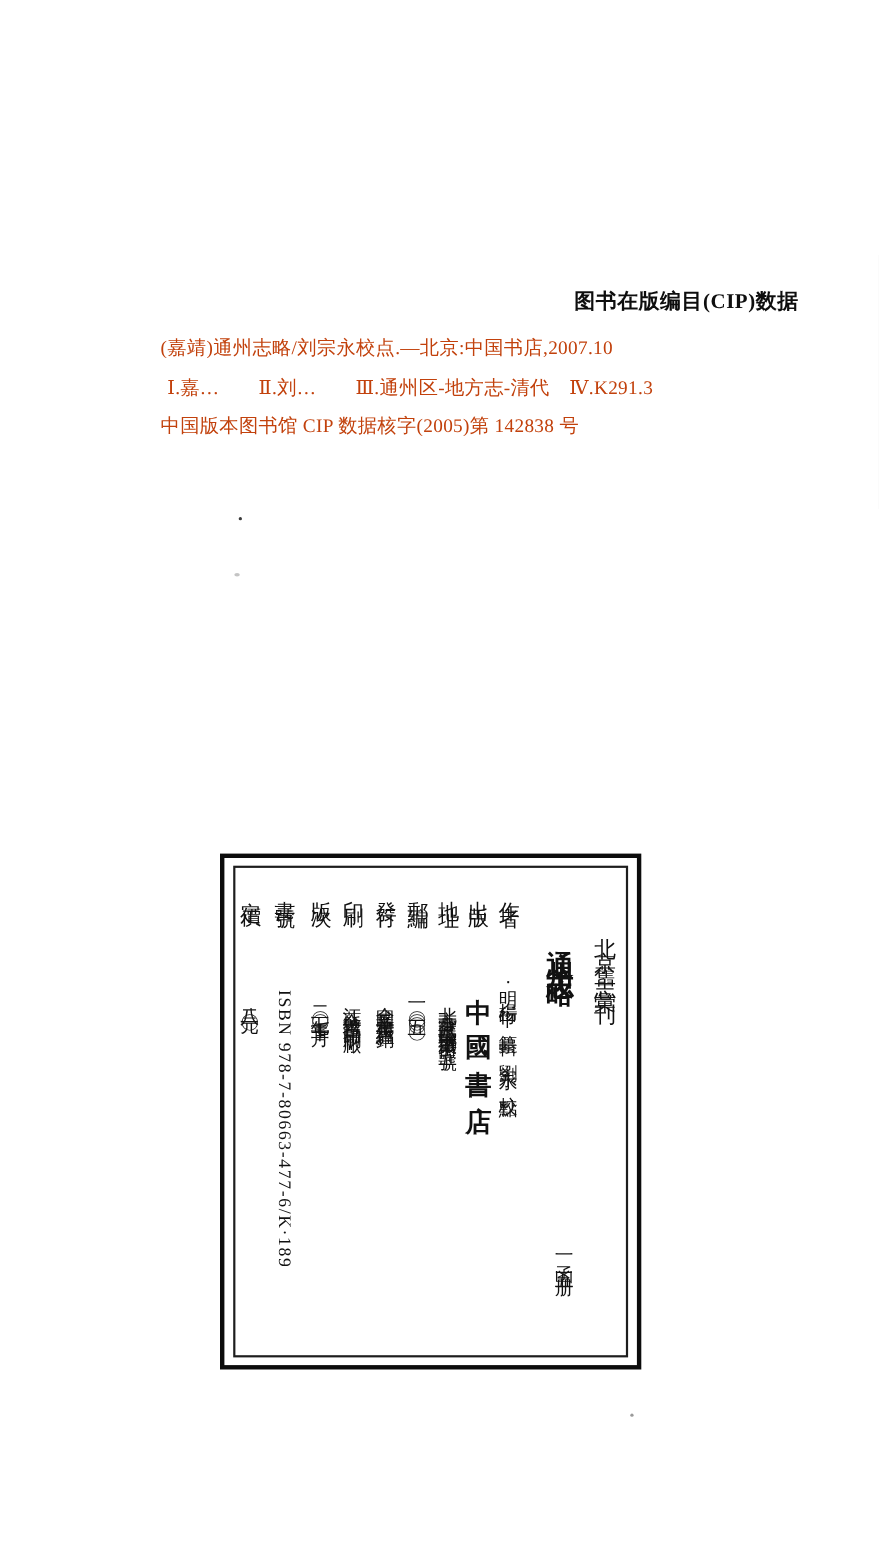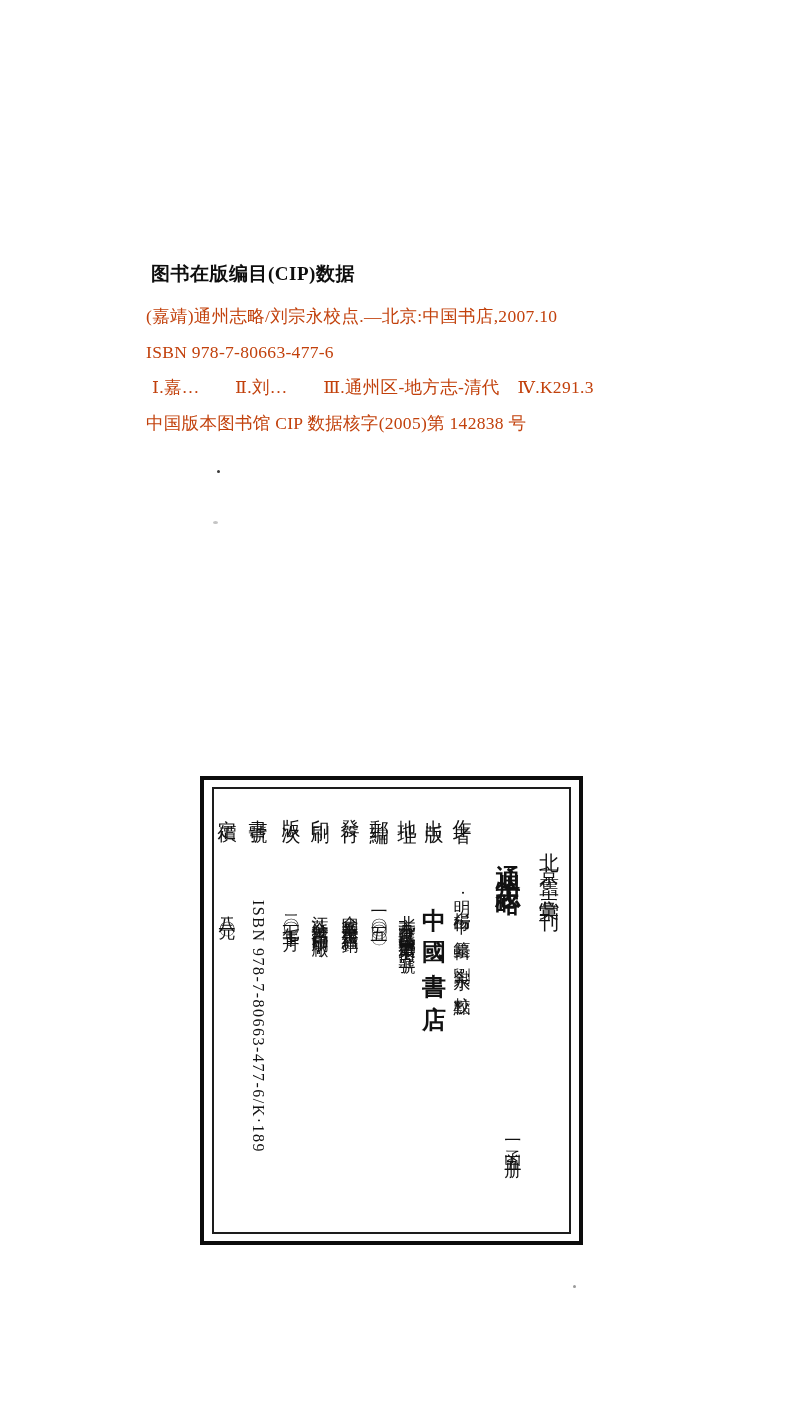--- a/index.html
+++ b/index.html
@@ -11,21 +11,21 @@
     background: #ffffff;
     overflow: hidden;
     font-family: "Liberation Serif", "DejaVu Serif", serif;
     color: #141414;
   }
 
   
   .cip { position:absolute; left:146px; top:261px; width:580px; }
   .cip-title {
     font-size:19px; font-weight:700; letter-spacing:0.5px;
-    margin:0 0 12px 5px; color:#0e0e0e;
+    margin:0 0 12px 5px; color:#0e0e0e;text-align:right;
   }
   .cip-line {
     margin:0; font-size:17.5px; line-height:35.5px;
     letter-spacing:0.3px; white-space:nowrap; color:#c2410c;
   }
   .cip-line.indent { padding-left:6px; }
 
   
   .colophon-outer {
     position:absolute; left:200px; top:776px;
@@ -73,21 +73,20 @@
   .speck-3 { left:573px; top:1285px; width:3px; height:3px; background:#9a9a9a; }
 </style>
 </head>
 <body>
 
 <div class="page">
 
   <section class="cip">
     <h2 class="cip-title">图书在版编目(CIP)数据</h2>
     <p class="cip-line">(嘉靖)通州志略/刘宗永校点.—北京:中国书店,2007.10</p>
-    <p class="cip-line">ISBN 978-7-80663-477-6</p>
     <p class="cip-line indent">Ⅰ.嘉…　　Ⅱ.刘…　　Ⅲ.通州区-地方志-清代　Ⅳ.K291.3</p>
     <p class="cip-line">中国版本图书馆 CIP 数据核字(2005)第 142838 号</p>
   </section>
 
   <div class="speck speck-1"></div>
   <div class="speck speck-2"></div>
   <div class="speck speck-3"></div>
 
   <div class="colophon-outer">
     <div class="colophon-inner">

